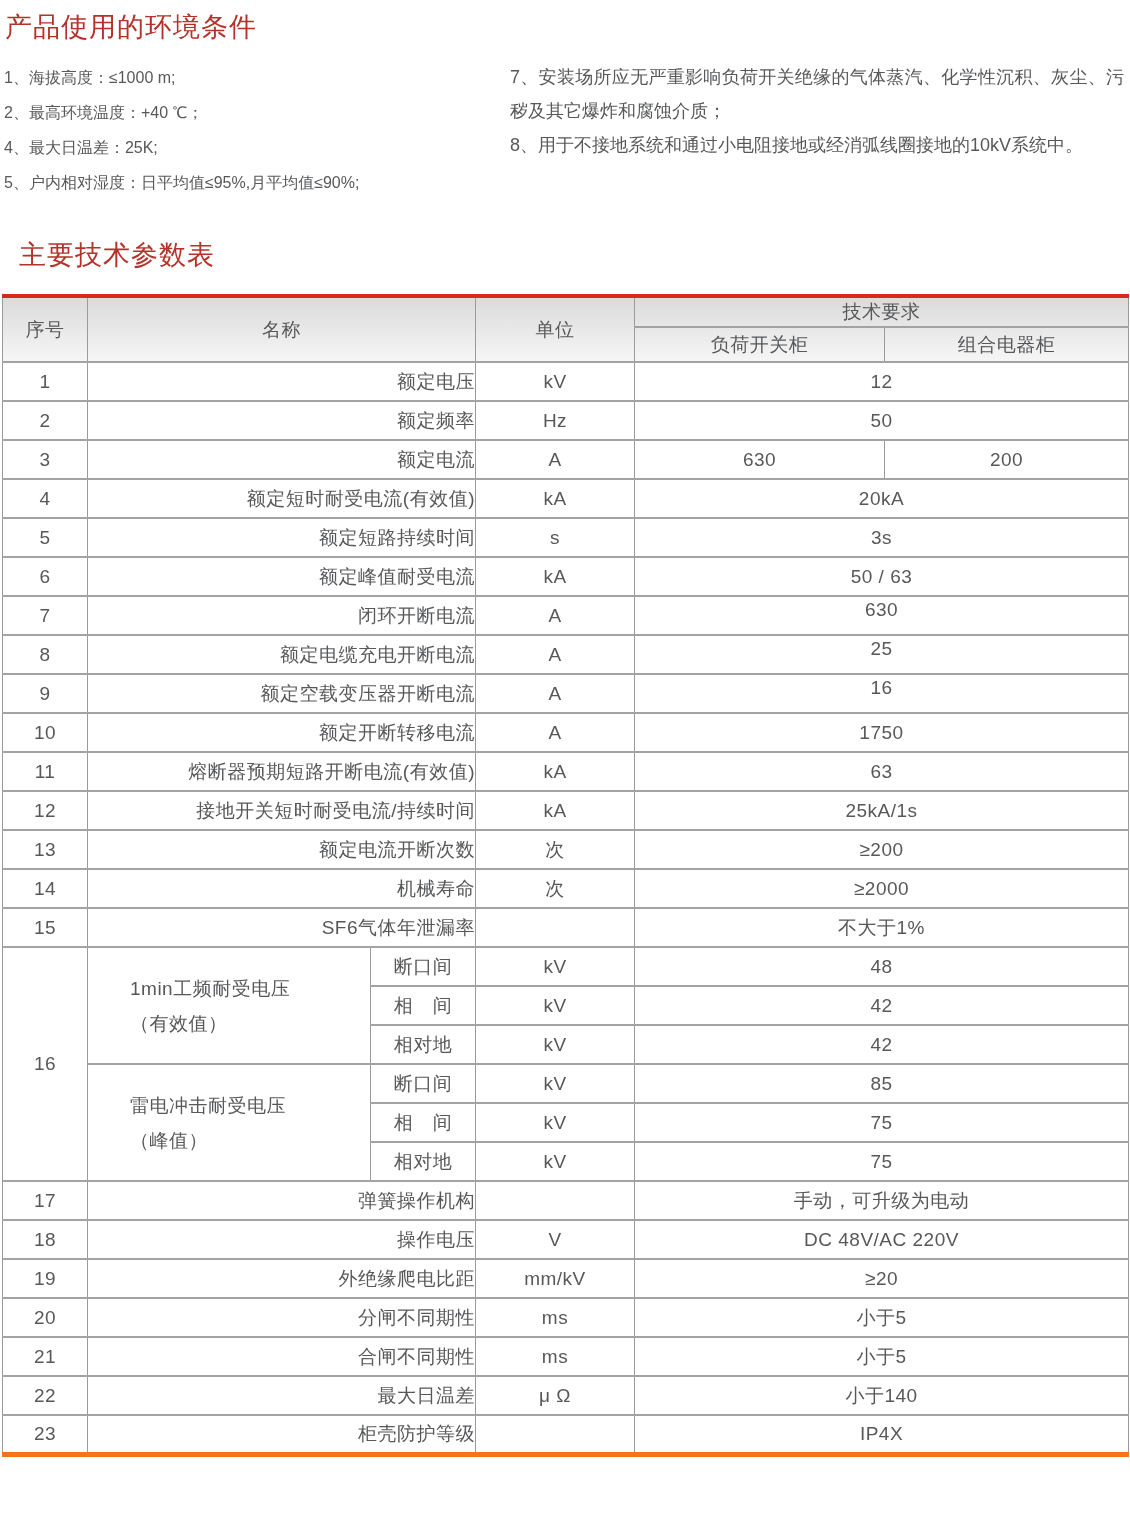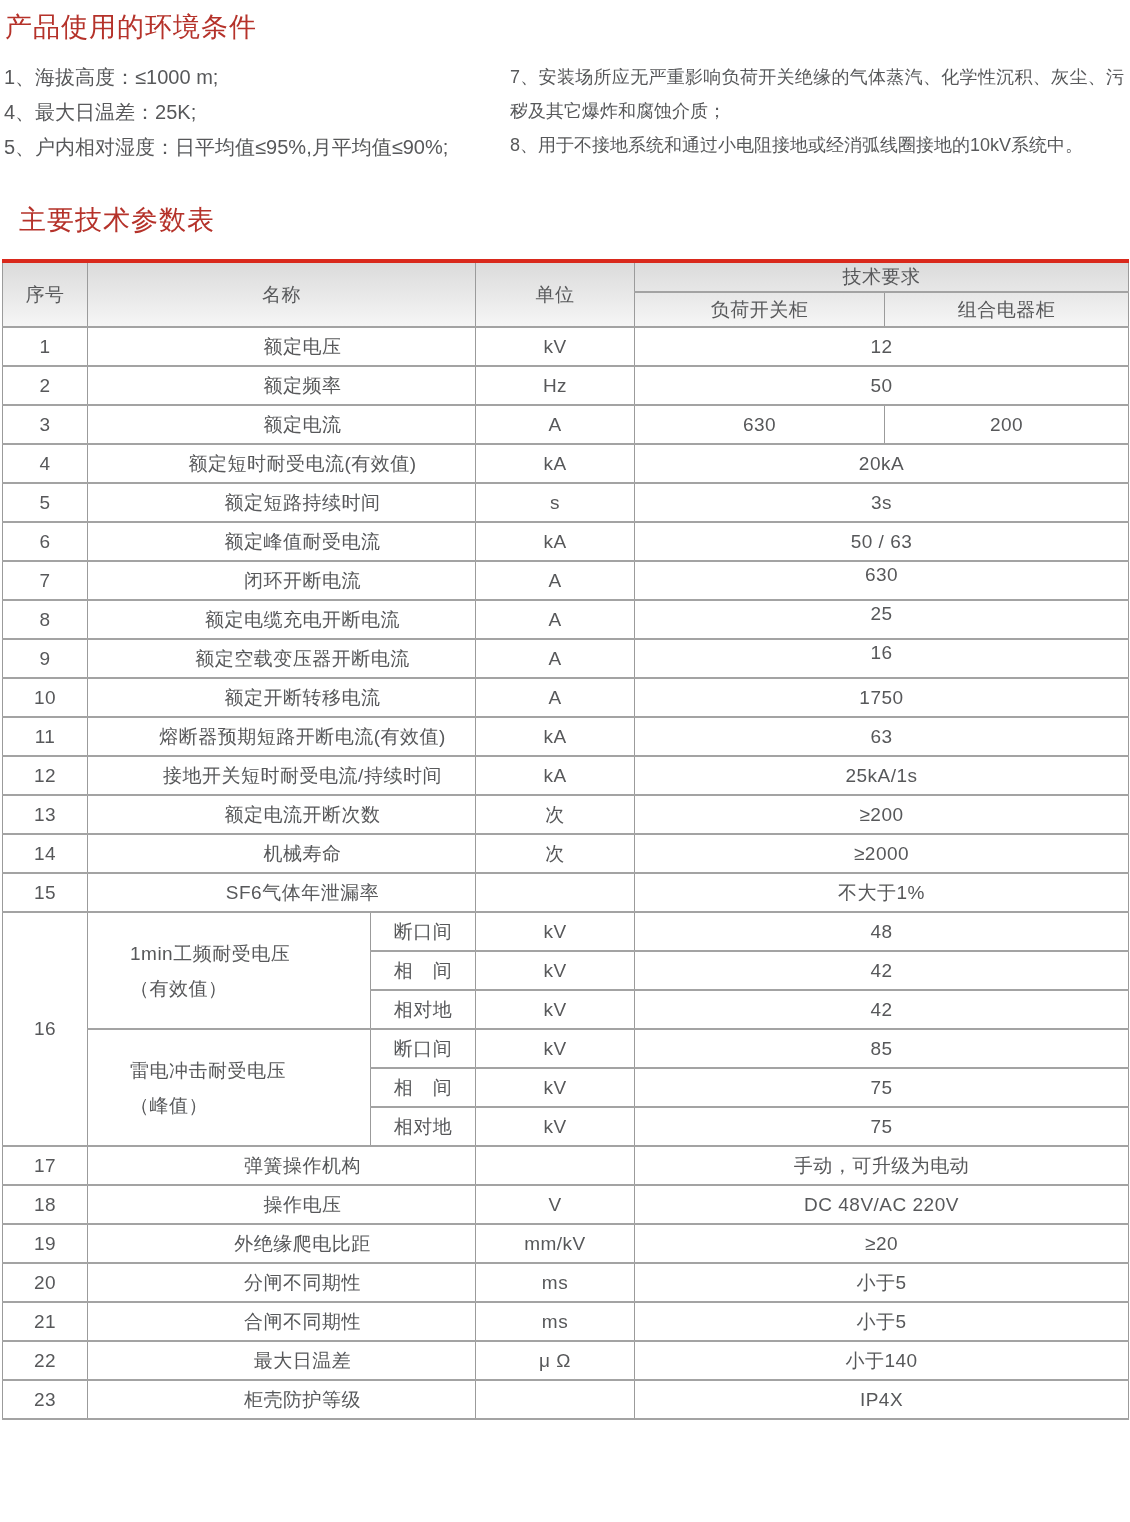--- a/index.html
+++ b/index.html
@@ -7,57 +7,58 @@
     width:1130px; height:1522px; background:#ffffff;
     font-family:"Liberation Sans", sans-serif;
     color:#57585a; overflow:hidden;
   }
   .red-title { color:#b5322a; font-size:27px; font-weight:normal; margin:0; letter-spacing:1px; }
   .title-env { padding:9px 0 0 5px; }
   .title-table { margin-top:37px; padding-left:19px; }
 
   .env-cols { display:flex; margin-top:15px; padding-left:4px; }
   .env-left { width:506px; flex:0 0 auto; }
-  .env-left p { margin:0; font-size:20px; line-height:35px; white-space:nowrap; }
+  .env-left p { margin:0; font-size:16px; line-height:35px; white-space:nowrap; }
   .env-right { width:614px; flex:0 0 auto; }
   .env-right p { margin:0; font-size:18px; line-height:34px; text-align:justify; }
 
   table.params {
     margin:21px 0 0 2px; width:1126px;
     border-collapse:collapse; table-layout:fixed;
-    border-top:4px solid #d9291c; border-bottom:1px solid #f97316;
+    border-top:4px solid #d9291c; border-bottom:5px solid #f97316;
     font-size:19px;
     padding-left:44px;
   }
   .params th, .params td {
     border-left:1px solid #9b9b9b; border-right:1px solid #9b9b9b;
     border-top:2px solid #a3a3a3; border-bottom:2px solid #a3a3a3;
     text-align:center; vertical-align:middle;
     font-weight:normal; padding:0; letter-spacing:0.5px;
     overflow:hidden; white-space:nowrap;
   }
   .params thead { background:linear-gradient(180deg,#dadada 0%,#f6f6f6 100%); }
   .params thead tr.h1 { height:31px; }
   .params thead tr.h2 { height:35px; }
   .params tbody tr { height:39px; }
-  .params td.name { text-align:center; padding-left:42px; }
+  .params td.name { text-align:right; padding-left:42px; }
   .params td.raised { vertical-align:top; padding-top:2px; line-height:21px; }
   .params td.group-name { text-align:left; padding-left:42px; }
   .params td.group-name .gline { display:block; line-height:35px; }
 </style>
 </head>
 <body>
 
 <div class="page">
 
   <h1 class="red-title title-env">产品使用的环境条件</h1>
 
   <div class="env-cols">
     <div class="env-left">
       <p>1、海拔高度：≤1000 m;</p>
+      <p>2、最高环境温度：+40 ℃；</p>
       <p>4、最大日温差：25K;</p>
       <p>5、户内相对湿度：日平均值≤95%,月平均值≤90%;</p>
     </div>
     <div class="env-right">
       <p>7、安装场所应无严重影响负荷开关绝缘的气体蒸汽、化学性沉积、灰尘、污秽及其它爆炸和腐蚀介质；</p>
       <p>8、用于不接地系统和通过小电阻接地或经消弧线圈接地的10kV系统中。</p>
     </div>
   </div>
 
   <h2 class="red-title title-table">主要技术参数表</h2>

